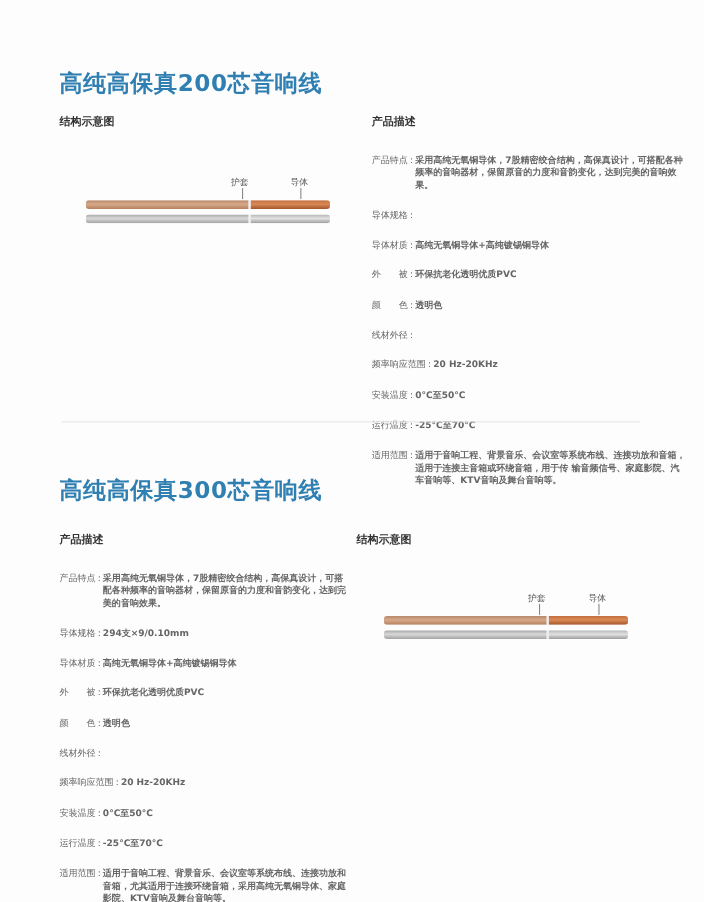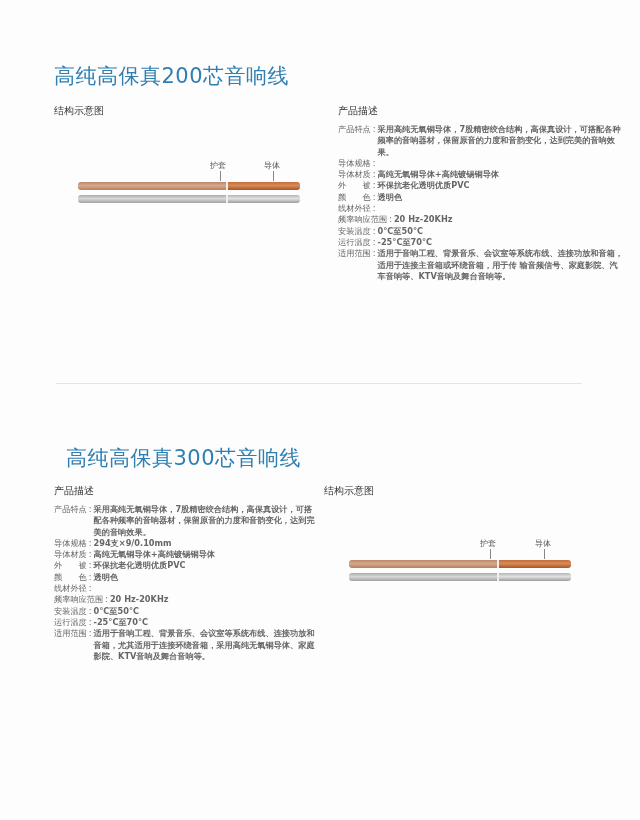--- a/index.html
+++ b/index.html
@@ -4,30 +4,30 @@
 <style>
   html, body { margin: 0; padding: 0; }
   body {
     width: 640px; height: 820px; position: relative; overflow: hidden;
     background: #fdfdfd;
     font-family: "DejaVu Sans", "Liberation Sans", sans-serif;
     color: #555;
   }
   .title {
     position: absolute; left: 54px; font-size: 21px; color: #2f7fb2;
-    font-weight: normal; letter-spacing: 0.5px; white-space: nowrap;
+    font-weight: bold; letter-spacing: 0.5px; white-space: nowrap;
   }
   .sec-head {
-    position: absolute; font-size: 10px; font-weight: normal; color: #333;
+    position: absolute; font-size: 10px; font-weight: bold; color: #333;
     white-space: nowrap;
   }
   .spec {
     position: absolute; font-size: 8.2px; line-height: 11.3px; color: #666;
   }
-  .row { display: flex; }
+  .row { display: flex; margin-top: 16px; }
   .row .k { white-space: nowrap; }
   .row .sep { padding: 0 2px; }
   .row .v { flex: 1; font-weight: bold; }
   .divider {
     position: absolute; left: 56px; top: 383px; width: 526px; height: 1px;
     background: #e4e4e4;
   }
   .diagram { position: absolute; width: 240px; height: 60px; }
   .lbl { position: absolute; font-size: 8px; color: #555; white-space: nowrap; }
   .tick { position: absolute; width: 1px; height: 10px; background: #888; }
@@ -110,21 +110,21 @@
     </div>
   <div class="row">
       <span class="k">适用范围</span>
       <span class="sep">:</span>
       <span class="v">适用于音响工程、背景音乐、会议室等系统布线、连接功放和音箱，适用于连接主音箱或环绕音箱，用于传 输音频信号、家庭影院、汽车音响等、KTV音响及舞台音响等。</span>
     </div>
 </div>
 
 <div class="divider"></div>
 
-<h1 class="title" style="top:432px;margin:12px;">高纯高保真300芯音响线</h1>
+<h1 class="title" style="top:432px;margin:0;">高纯高保真300芯音响线</h1>
 
 <div class="sec-head" style="left:54px;top:484px;">产品描述</div>
 
 <div class="spec" style="left:54px;top:504px;width:266px;">
   <div class="row">
       <span class="k">产品特点</span>
       <span class="sep">:</span>
       <span class="v">采用高纯无氧铜导体，7股精密绞合结构，高保真设计，可搭配各种频率的音响器材，保留原音的力度和音韵变化，达到完美的音响效果。</span>
     </div>
   <div class="row">

